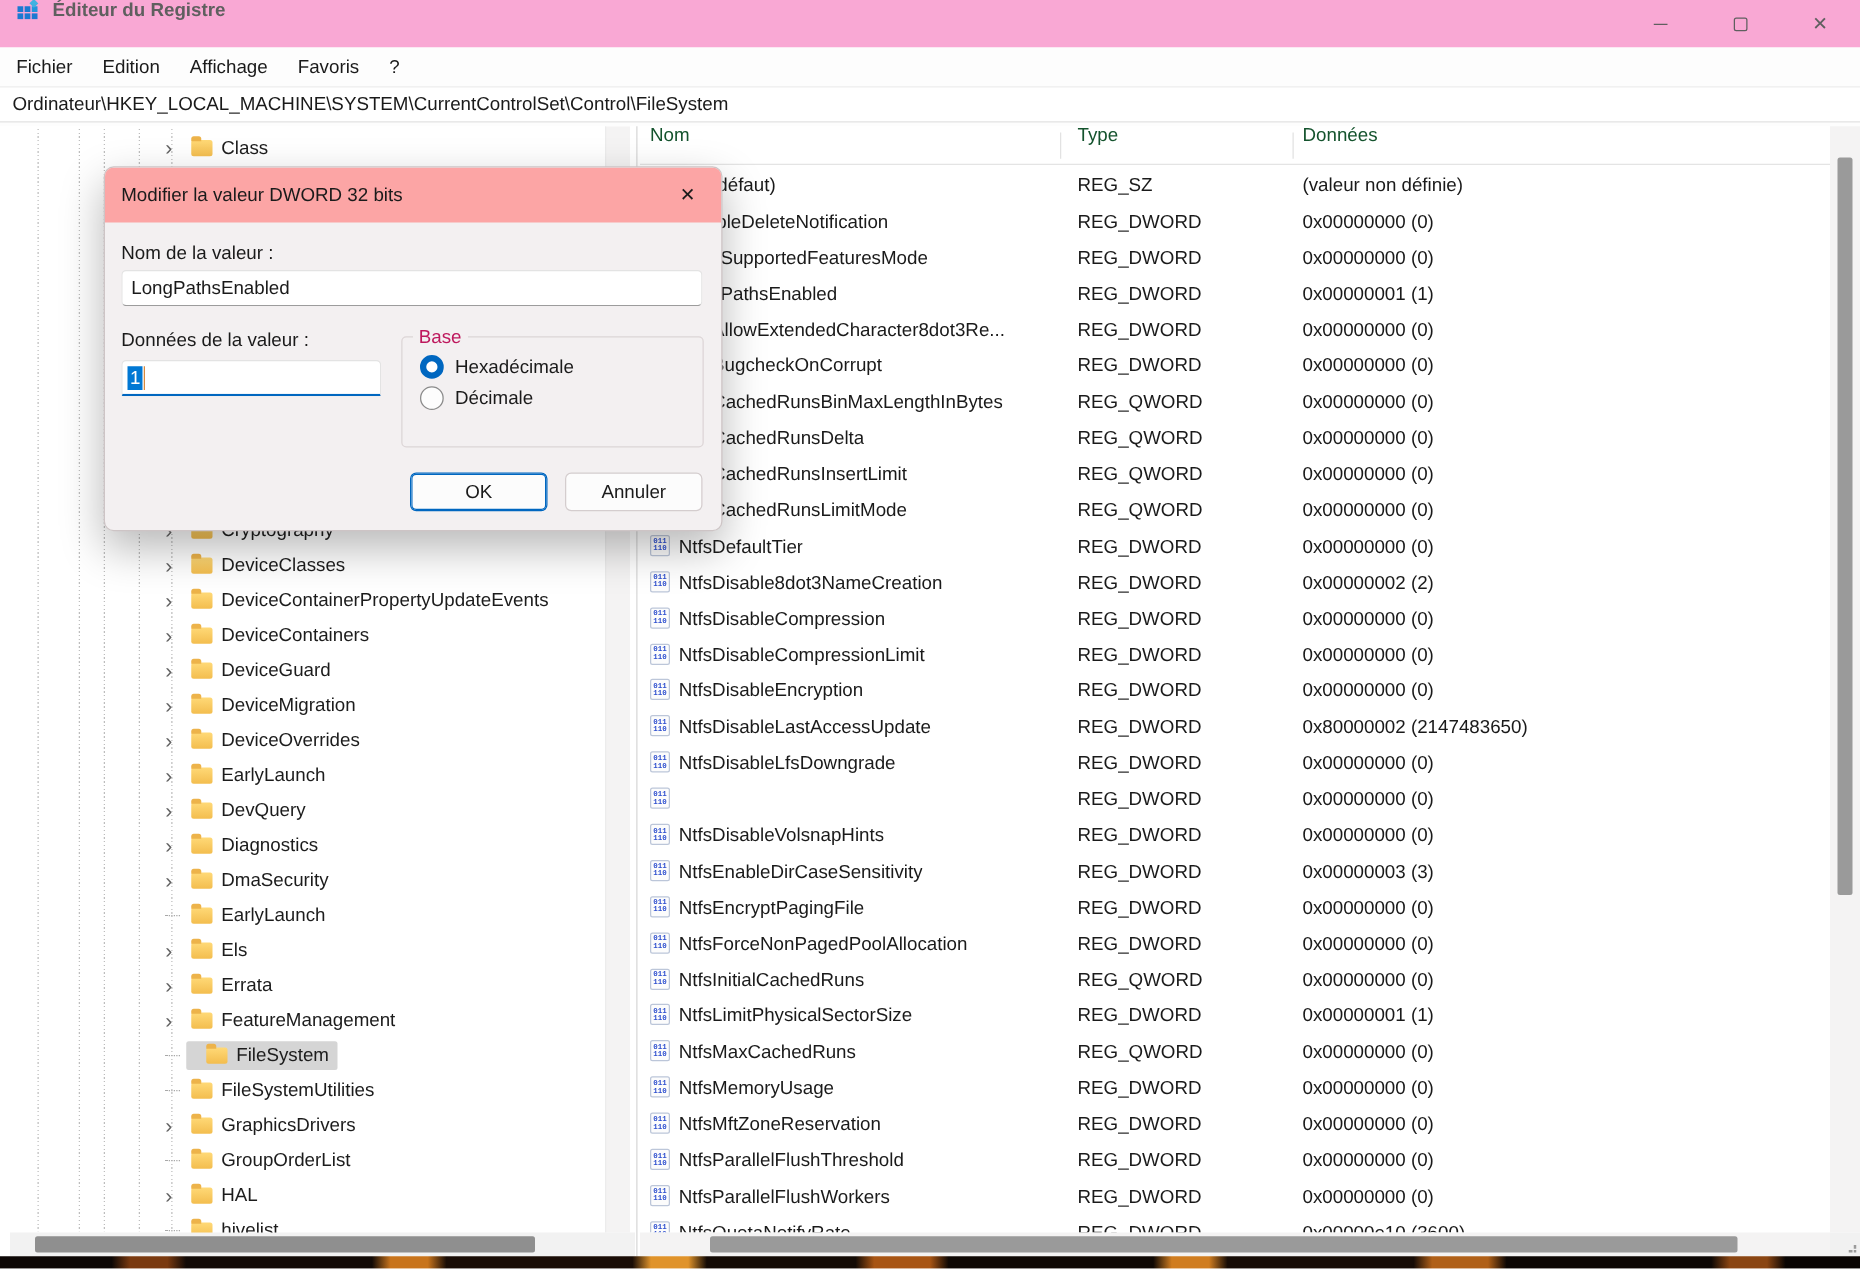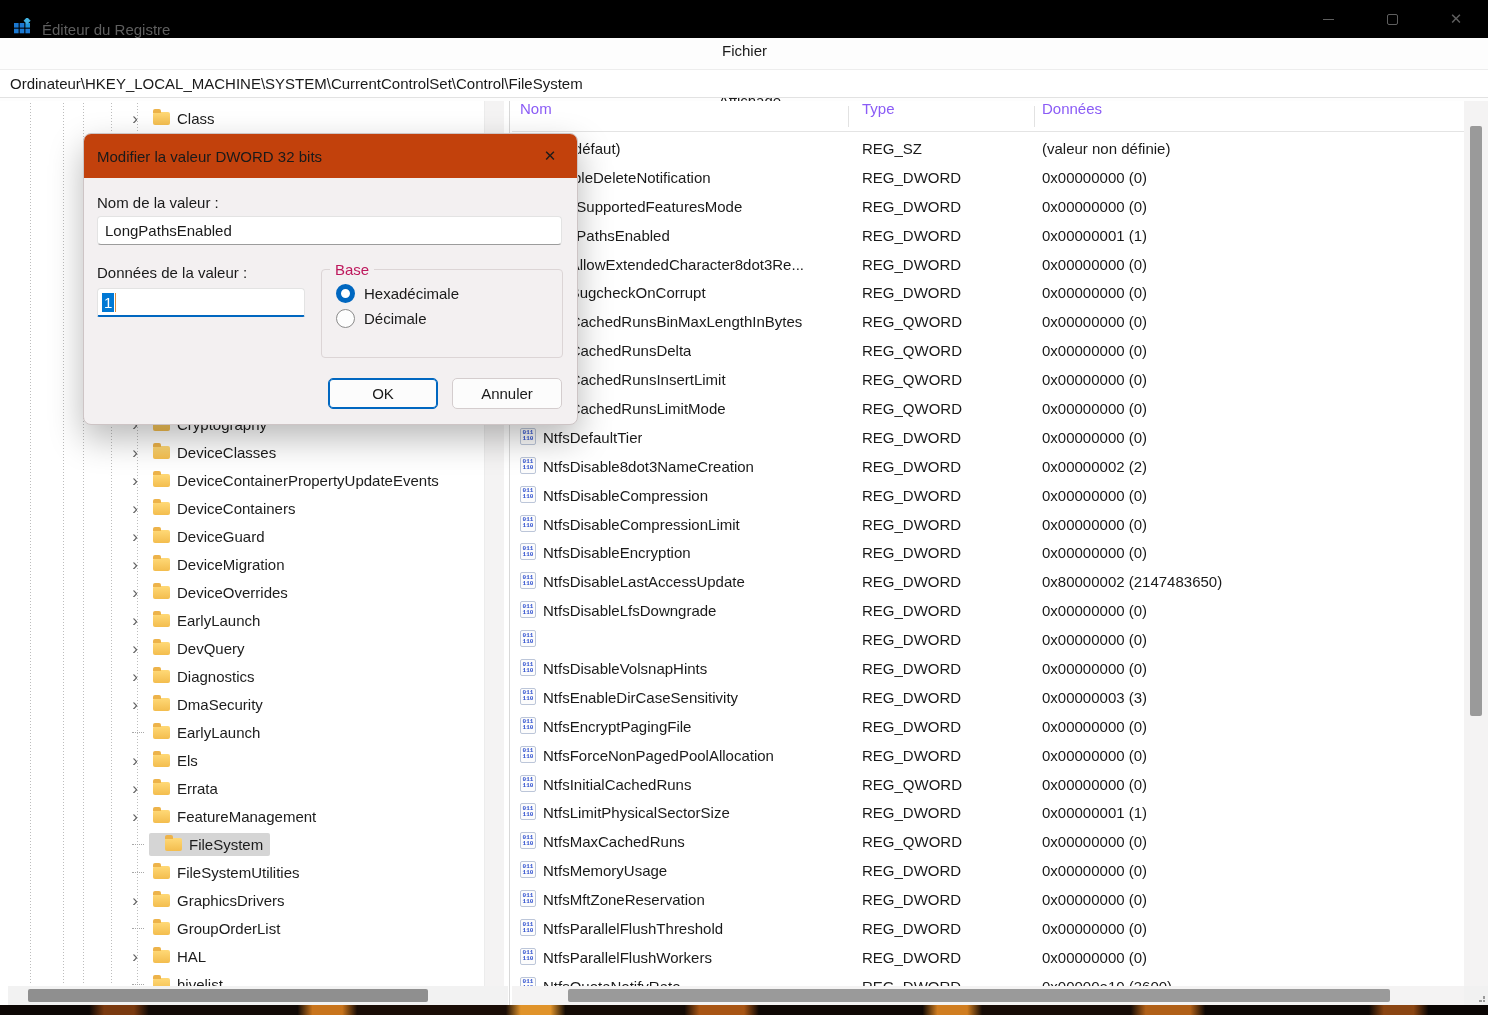--- a/index.html
+++ b/index.html
@@ -1,30 +1,30 @@
 <!DOCTYPE html>
 <html><head>
 <meta charset="utf-8">
 <style>
   * { margin:0; padding:0; box-sizing:border-box; }
   html,body { width:1488px; height:1015px; overflow:hidden; }
   body { font-family:"Liberation Sans","DejaVu Sans",sans-serif; font-size:15px; color:#1a1a1a; background:#fff; }
   .window { position:relative; width:1488px; height:1015px; background:#fdfdfd; overflow:hidden; }
 
   
-  .titlebar { position:absolute; top:0; left:0; right:0; height:38px; display:flex; align-items:flex-end; padding-left:12px; background:#000000; }
+  .titlebar { position:absolute; top:0; left:0; right:0; height:38px; display:flex; align-items:flex-start; padding-left:12px; background:#f9a8d4;font-weight:bold; }
   .app-title { margin-left:10px; color:#5f5f5f; font-size:15px; }
   .win-controls { margin-left:auto; display:flex; height:38px; }
   .win-btn { width:64px; height:38px; display:flex; align-items:center; justify-content:center; color:#5f5f5f; }
   .glyph-min { width:11px; height:1px; background:#5f5f5f; }
   .glyph-max { width:11px; height:11px; border:1px solid #5f5f5f; border-radius:2px; }
   .glyph-close { font-size:15px; color:#5f5f5f; }
 
   
-  .menubar { position:absolute; top:38px; left:0; right:0; height:31px; display:flex; align-items:center; padding-left:12px; background:#fdfdfd;flex-direction:column; }
+  .menubar { position:absolute; top:38px; left:0; right:0; height:31px; display:flex; align-items:center; padding-left:12px; background:#fdfdfd; }
   .menu-item { padding:4px 12px; color:#1a1a1a; }
   .menu-item:first-child { padding-left:1px; }
 
   
   .addressbar { position:absolute; top:69px; left:0; right:0; height:29px; display:flex; align-items:center; padding-left:10px; border-top:1px solid #ededed; border-bottom:1px solid #e2e2e2; background:#fff; }
 
   
   .main { position:absolute; top:101px; left:0; right:0; height:904px; background:#fff; }
 
   
@@ -42,21 +42,21 @@
   .tree-label { margin-left:7px; color:#1c1c1c; }
   .tree-vscroll { position:absolute; left:476px; top:0; width:20px; height:885px; background:#f4f3f3; border-left:1px solid #ececec; }
   .tree-hscroll { position:absolute; left:0; top:885px; width:500px; height:19px; background:#f2f2f2; }
   .tree-hthumb { position:absolute; left:20px; top:3px; width:400px; height:13px; background:#8f8f8f; border-radius:2px; }
 
   .divider { position:absolute; left:509px; top:0; width:1px; height:904px; background:#d8d8d8; }
 
   
   .list-panel { position:absolute; left:512px; top:0; right:0; height:904px; background:#fff; }
   .list-header { position:absolute; top:0; left:0; right:0; height:31px; border-bottom:1px solid #e4e4e4; }
-  .col-h { position:absolute; top:0; height:15px; display:flex; align-items:center; color:#8b5cf6; }
+  .col-h { position:absolute; top:0; height:15px; display:flex; align-items:center; color:#14532d; }
   .colh-name { left:8px; } .colh-type { left:350px; } .colh-data { left:530px; }
   .col-sep { position:absolute; top:5px; height:21px; width:1px; background:#e2e2e2; }
   .sep1 { left:336px; } .sep2 { left:522px; }
   .list-rows { position:absolute; top:33px; left:0; right:24px; height:852px; overflow:hidden; }
   .lrow { position:relative; height:28.9px; }
   .regicon { position:absolute; left:8px; top:5px; width:16px; height:17px; background:#fcfcfc; border:1px solid #bcc6d9; border-radius:2px;
              display:flex; flex-direction:column; align-items:center; justify-content:center;
              font-family:"Liberation Mono","DejaVu Sans Mono",monospace; font-weight:bold; color:#2f50cf; font-size:6px; line-height:6px; }
   .regicon.sz { color:#c43c3c; font-size:9px; line-height:9px; }
   .cell { position:absolute; top:0; height:28.9px; display:flex; align-items:center; white-space:nowrap; }
@@ -69,21 +69,21 @@
   .scroll-corner { position:absolute; right:0; top:885px; width:24px; height:19px; background:#f1f1f1; }
   .resize-grip { position:absolute; right:3px; bottom:3px; width:10px; height:10px;
     background:
       linear-gradient(#9a9a9a,#9a9a9a) 8px 8px/3px 3px no-repeat,
       linear-gradient(#9a9a9a,#9a9a9a) 8px 4px/3px 3px no-repeat,
       linear-gradient(#9a9a9a,#9a9a9a) 4px 8px/3px 3px no-repeat; }
 
   
   .dialog { position:absolute; left:83px; top:133px; width:495px; height:292px; background:#f3f0f1; border:1px solid #cdc4c5;
             border-radius:8px; box-shadow:0 14px 34px rgba(0,0,0,.28); z-index:40; overflow:hidden; }
-  .dlg-header { position:relative; height:44px; background:#c2410c; display:flex; align-items:center; }
+  .dlg-header { position:relative; height:44px; background:#fca5a5; display:flex; align-items:center; }
   .dlg-title { margin-left:13px; font-size:15px; color:#1a1a1a; }
   .dlg-close { position:absolute; right:12px; top:9px; width:30px; height:26px; display:flex; align-items:center; justify-content:center; font-size:15px; color:#1b1b1b; }
   .dlg-label { position:absolute; left:13px; color:#1a1a1a; }
   .lbl-name { top:60px; } .lbl-data { top:130px; }
   .dlg-input-name { position:absolute; left:13px; right:15px; top:82px; height:29px; background:#fff; border:1px solid #e3e3e3; border-bottom:1px solid #9c9c9c; border-radius:4px; display:flex; align-items:center; padding-left:7px; }
   .dlg-input-data { position:absolute; left:13px; top:154px; width:208px; height:29px; background:#fff; border:1px solid #e3e3e3; border-bottom:2px solid #0067c0; border-radius:4px 4px 2px 2px; display:flex; align-items:center; padding-left:4px; }
   .sel-text { background:#0078d4; color:#fff; padding:0 2px; line-height:19px; }
   .caret { width:1px; height:19px; background:#d98a3e; margin-left:1px; }
   .base-group { position:absolute; left:237px; top:127px; width:242px; height:97px; border:1px solid #dcd5d6; border-radius:4px; }
   .base-group legend { margin-left:8px; padding:0 5px; color:#be185d; font-size:15px; }

